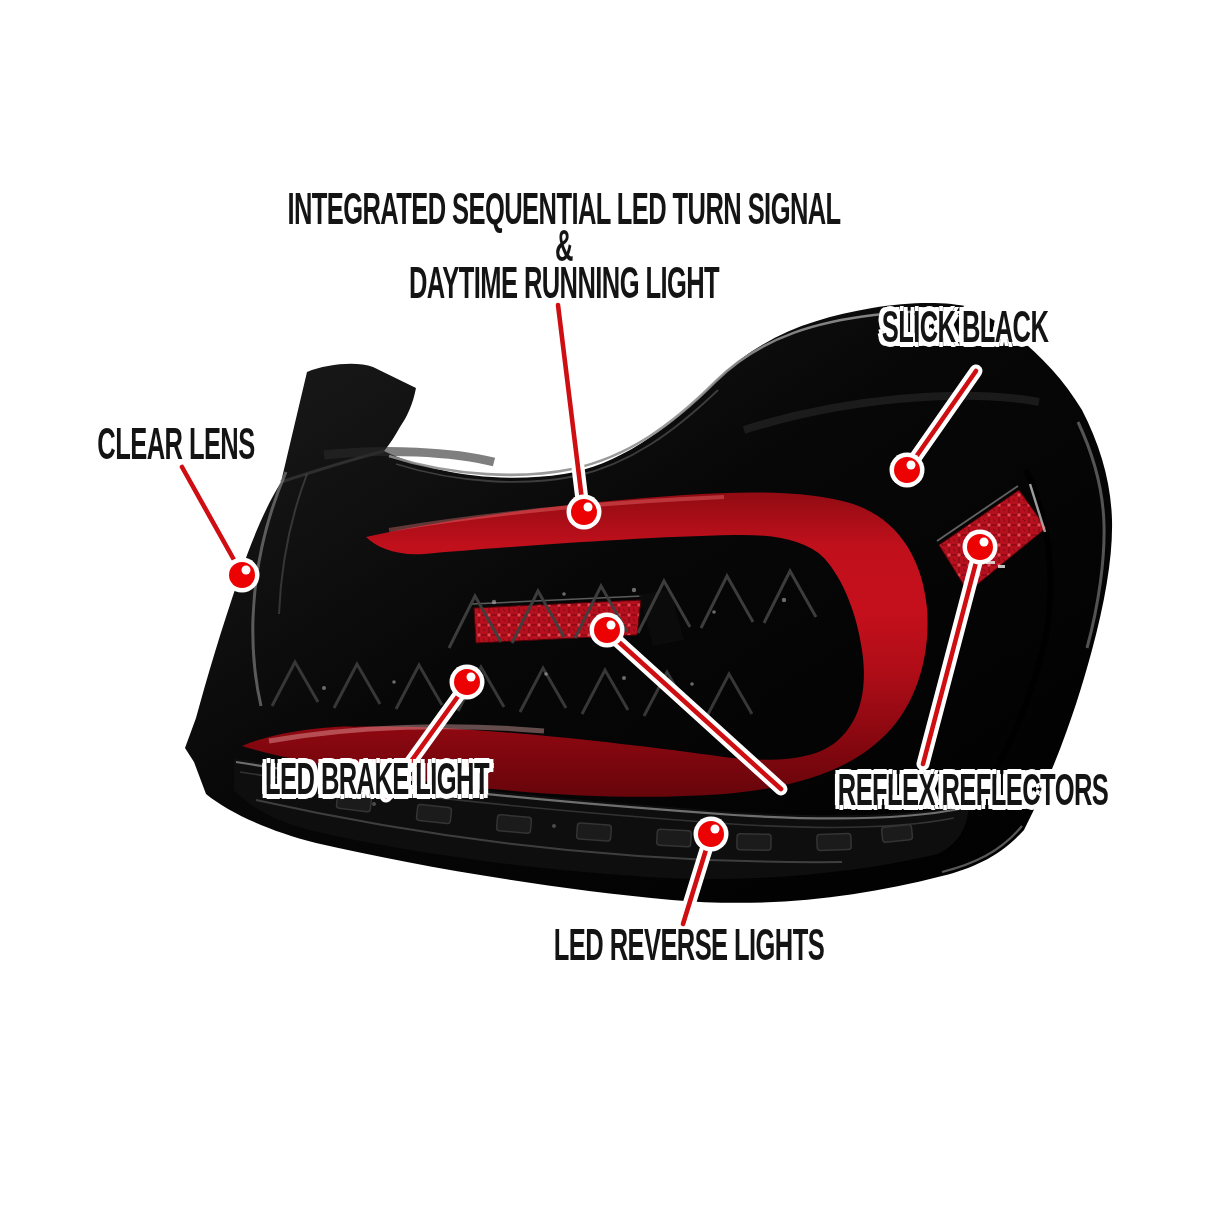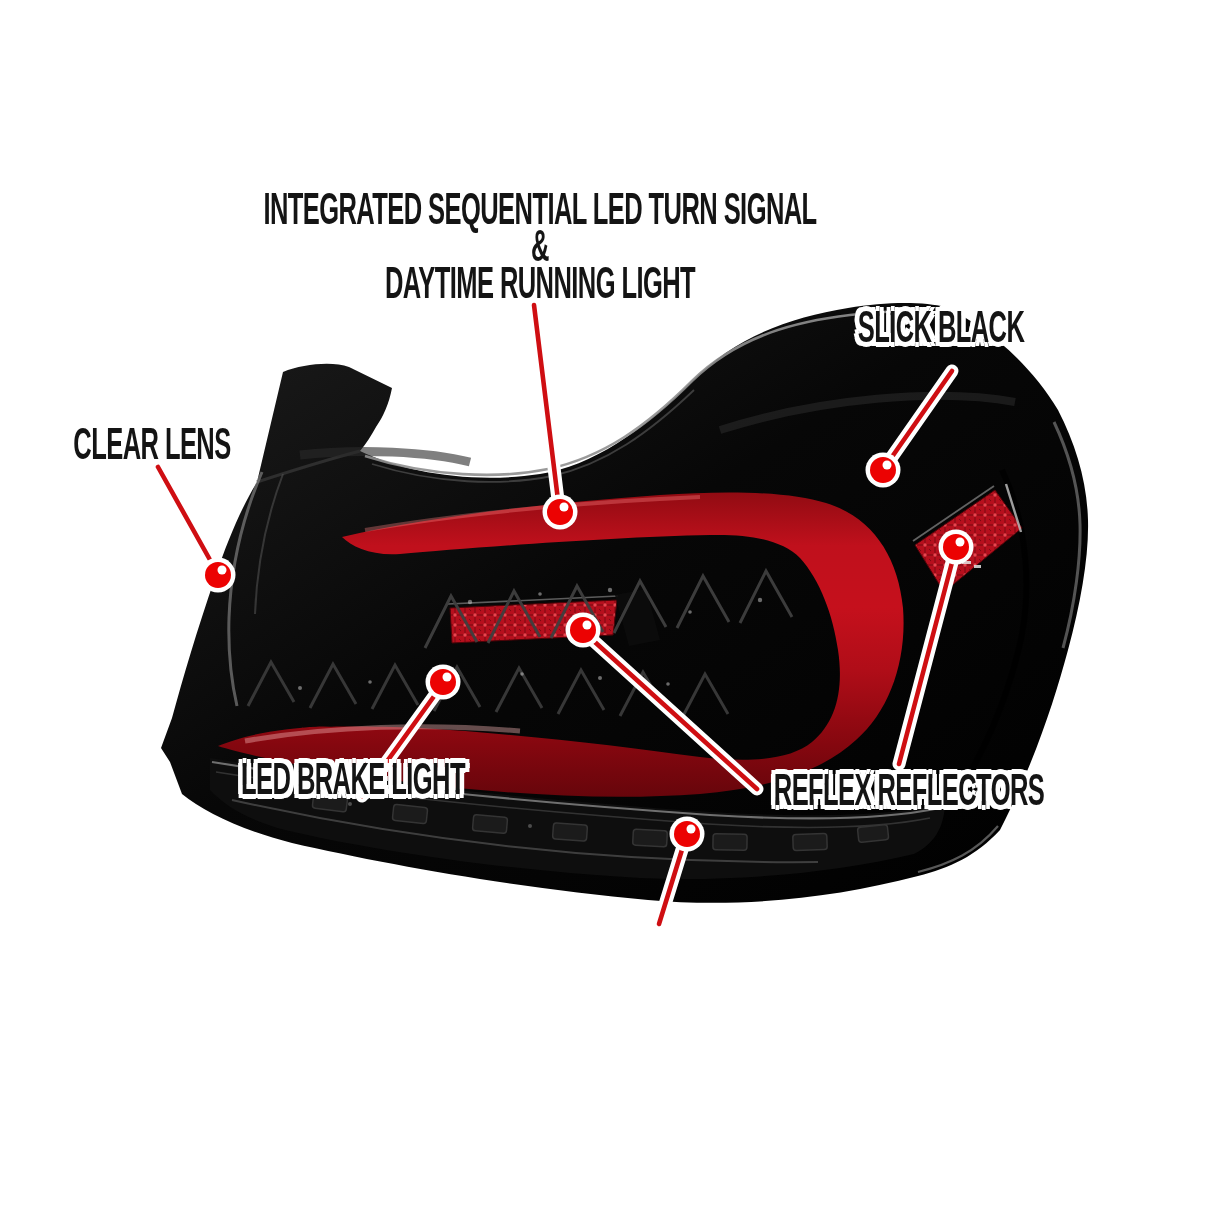--- a/index.html
+++ b/index.html
@@ -5,20 +5,21 @@
   :root{
     --background:#ffffff; --leader-red:#cf0e12; --marker-red:#ec0202; --marker-ring:#ffffff;
     --label-text:#141414; --label-outline:#ffffff; --body-black:#070707;
     --light-bar-red:#c5101c; --reflector-red:#b60f1d;
   }
   html,body{margin:0;padding:0;}
   .stage{
     position:relative; width:1128px; height:1214px; overflow:hidden;
     background:var(--background,#fff);
     font-family:"Liberation Sans",sans-serif;
+    margin-left:24px;
   }
   .stage svg{position:absolute; left:0; top:0;}
   
   .callout{
     position:absolute; transform:translate(-50%,-50%);
     font-weight:bold; font-size:44px; letter-spacing:-1px;
     color:var(--label-text,#141414); white-space:nowrap; z-index:30;
   }
   .callout > span{display:inline-block; transform:scaleX(0.58); transform-origin:50% 50%;}
   .callout-block{
@@ -285,18 +286,21 @@
   </div>
 
   <div class="callout outline" style="left:941px; top:327px;">
     <span>SLICK BLACK</span>
   </div>
 
   <div class="callout outline" style="left:353px; top:779px;text-decoration:underline;">
     <span>LED BRAKE LIGHT</span>
   </div>
 
-  <div class="callout outline" style="left:909px; top:790px;">
+  <div class="callout outline" style="left:949px; top:790px;">
     <span>REFLEX REFLECTORS</span>
   </div>
 
+  <div class="callout" style="left:665px; top:945px;">
+    <span>LED REVERSE LIGHTS</span>
+  </div>
 
 </div>
 
 </body></html>

